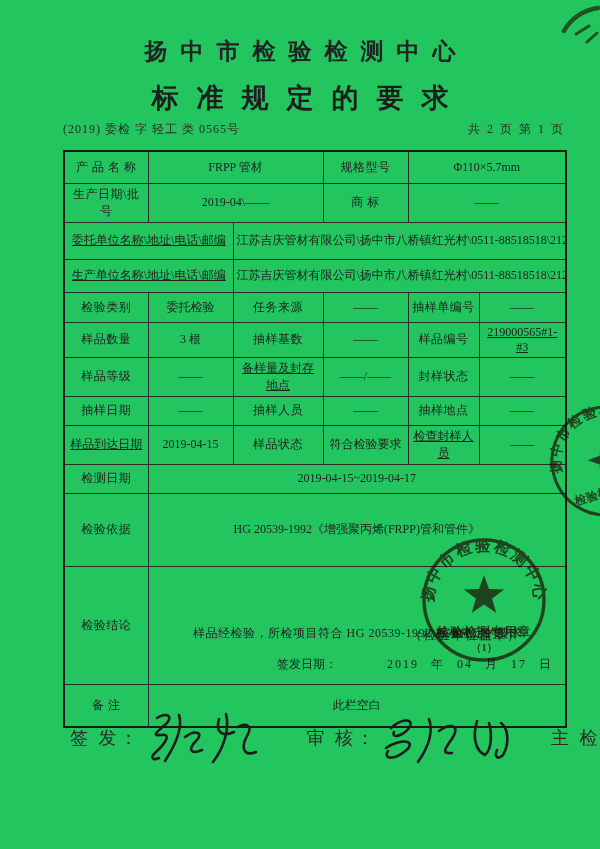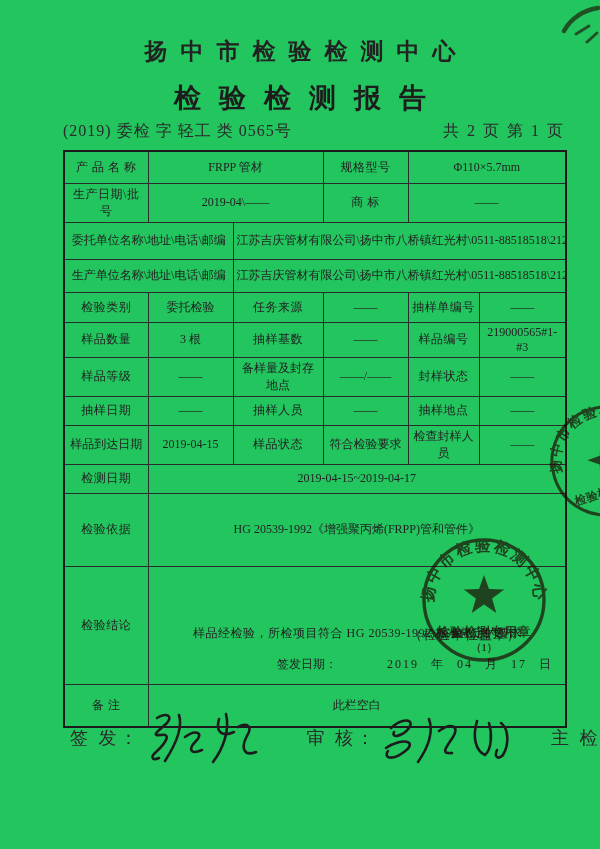--- a/index.html
+++ b/index.html
@@ -5,32 +5,32 @@
   * { margin:0; padding:0; box-sizing:border-box; }
   html,body { width:600px; height:849px; }
   body { background:#ffffff; font-family:"Liberation Serif","DejaVu Serif",serif; color:#1f1f1f; }
   .page { position:relative; width:600px; height:849px; background:#22c55e; overflow:hidden; }
 
   .org-title { position:absolute; top:36px; left:0; width:100%; text-align:center;
     font-size:23px; font-weight:700; letter-spacing:13px; text-indent:13px; color:#222; }
   .report-title { position:absolute; top:80px; left:0; width:100%; text-align:center;
     font-size:27px; font-weight:700; letter-spacing:18px; text-indent:18px; color:#1d1d1d; }
   .doc-row { position:absolute; top:121px; left:63px; right:35px; display:flex;
-    justify-content:space-between; align-items:flex-start; font-size:16px; color:#2a2a2a; }
+    justify-content:space-between; align-items:flex-start; font-size:12px; color:#2a2a2a; }
   .doc-number { letter-spacing:1px; }
   .page-info { letter-spacing:2px; }
 
   table.form { position:absolute; top:150px; left:63px; width:502px;
     border-collapse:collapse; table-layout:fixed; }
   table.form td { border:1px solid #2b2b2b; font-size:12px; text-align:center;
     vertical-align:middle; padding:2px 3px; color:#222; overflow:hidden; }
   table.form { border:2px solid #1b1b1b; }
   td.lbl { letter-spacing:0.5px;margin-left:8px; }
   td.left { text-align:left; padding-left:9px; }
-  td.small { font-size:10.5px; letter-spacing:0; }
+  td.small { font-size:10.5px; letter-spacing:0;text-decoration:underline; }
   td.nowrap { white-space:nowrap; font-size:11px; }
   tr.h32{height:32px} tr.h30{height:30px} tr.h37{height:37px} tr.h33{height:33px}
   tr.h29{height:29px} tr.h73{height:73px} tr.h118{height:118px} tr.h43{height:43px}
 
   td.concl-cell { position:relative; text-align:left; vertical-align:top; }
   .concl-text { padding:17px 12px 0 14px; font-size:12px; letter-spacing:0.5px; }
   .seal-note { position:absolute; right:44px; bottom:40px; font-size:13px; letter-spacing:1px; }
   .date-line { position:absolute; right:12px; bottom:11px; font-size:12px; }
   .date-line .dl-label { margin-right:18px; }
   .date-line .dl-value { letter-spacing:2px; word-spacing:7px;margin-left:32px; }
@@ -45,21 +45,21 @@
 
   .stamp { position:absolute; mix-blend-mode:multiply; opacity:0.9; }
   .stamp text { font-family:"Liberation Serif","DejaVu Serif",serif; font-weight:700; }
 </style>
 </head>
 <body>
 
 <div class="page">
 
   <div class="org-title">扬中市检验检测中心</div>
-  <div class="report-title">检验检测报告</div>
+  <div class="report-title">标准规定的要求</div>
 
   <div class="doc-row">
     <span class="doc-number">(2019)  委检 字 轻工 类 0565号</span>
     <span class="page-info">共 2 页 第 1 页</span>
   </div>
 
   <table class="form">
     <colgroup>
       <col style="width:84px">
         <col style="width:85px">

